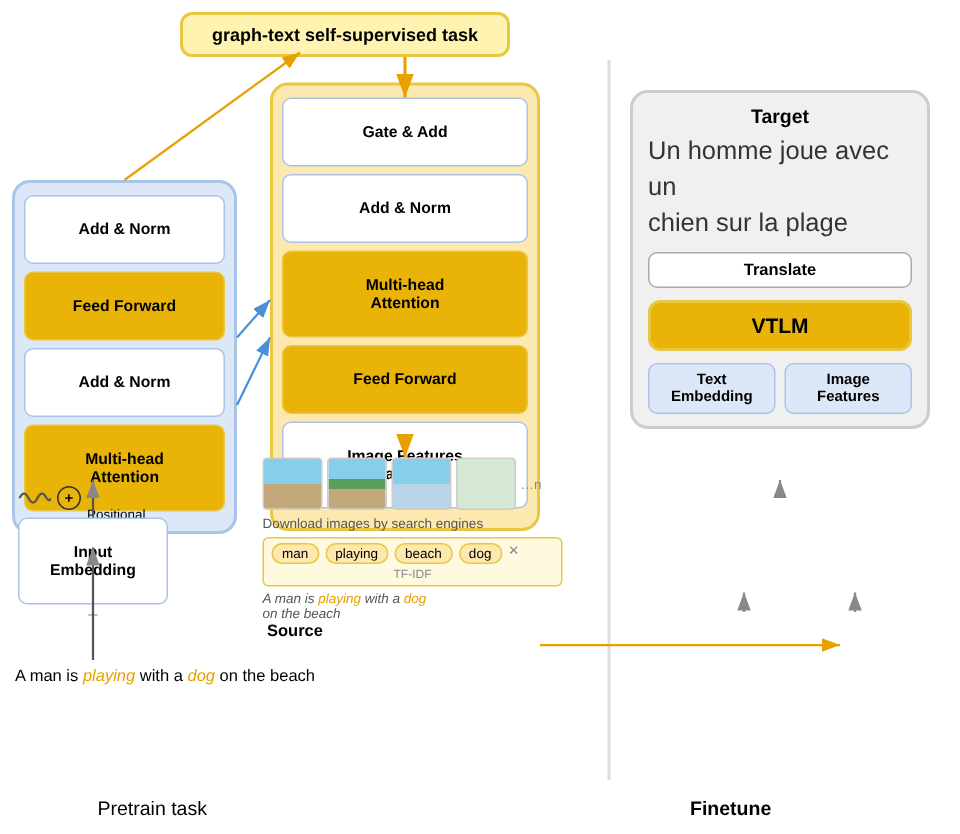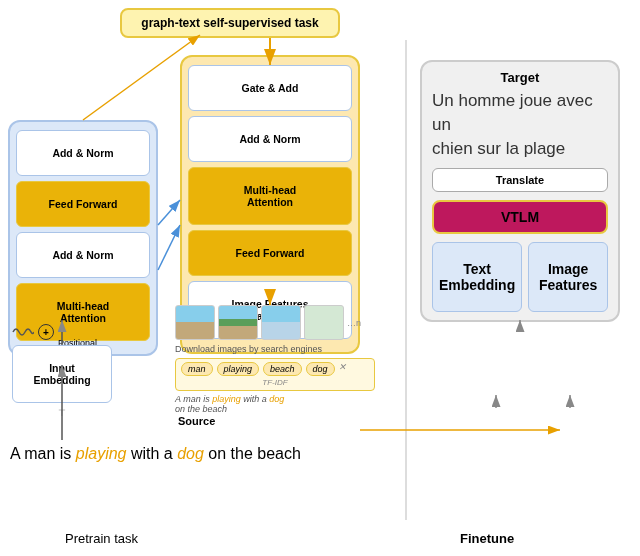--- a/index.html
+++ b/index.html
@@ -106,43 +106,43 @@
       border: 1.5px solid #aaa;
       border-radius: 6px;
       text-align: center;
       padding: 5px;
       margin-bottom: 8px;
       font-size: 11px;
       font-weight: bold;
     }
 
     .vtlm-box {
-      background: #be185d;
+      background: #eab308;
       border: 2px solid #e8c840;
       border-radius: 8px;
       text-align: center;
       padding: 7px;
       font-size: 14px;
       font-weight: bold;
       margin-bottom: 8px;
     }
 
     .bottom-boxes {
       display: flex;
       gap: 6px;
       justify-content: center;
     }
 
     .embed-box {
       background: #dce8f8;
       border: 1.5px solid #aac4e8;
       border-radius: 6px;
       text-align: center;
-      padding: 18px 6px;
-      font-size: 14px;
+      padding: 5px 6px;
+      font-size: 10px;
       font-weight: bold;
       flex: 1;
     }
 
     
     .arrows-svg {
       position: absolute;
       top: 0;
       left: 0;
       width: 640px;
@@ -189,21 +189,20 @@
       margin-bottom: 4px;
     }
 
     .tfidf-box {
       background: #fff9e0;
       border: 1px solid #e8c840;
       border-radius: 4px;
       padding: 3px 5px;
       font-size: 9px;
       margin-bottom: 3px;
-      font-style: italic;
     }
 
     .tfidf-label {
       font-size: 8px;
       color: #888;
       text-align: center;
     }
 
     .keyword-row {
       display: flex;
@@ -344,21 +343,21 @@
     </svg>
     <div class="plus-circle">+</div>
     <div class="pos-label">Positional<br>Encoding</div>
   </div>
 
   <div class="input-embed-box">
     <div class="block-box">Input<br>Embedding</div>
     <div style="text-align:center; margin-top:4px; font-size:9px; color:#888;">⊤</div>
   </div>
 
-  <div style="position:absolute; top:445px; left:10px; font-size:16px;">
+  <div style="position:absolute; top:445px; left:10px; font-size:11px;">
     A man is <span style="color:#e8a000; font-style:italic;">playing</span> with a <span style="color:#e8a000; font-style:italic;">dog</span> on the beach
   </div>
 
   <div style="position:absolute; bottom:10px; left:65px; font-size:13px; font-weight:normal;">Pretrain task</div>
 
   <div class="v-divider"></div>
 
   <div class="right-panel">
     <div class="right-panel-title">Target</div>
     <div class="target-text">

